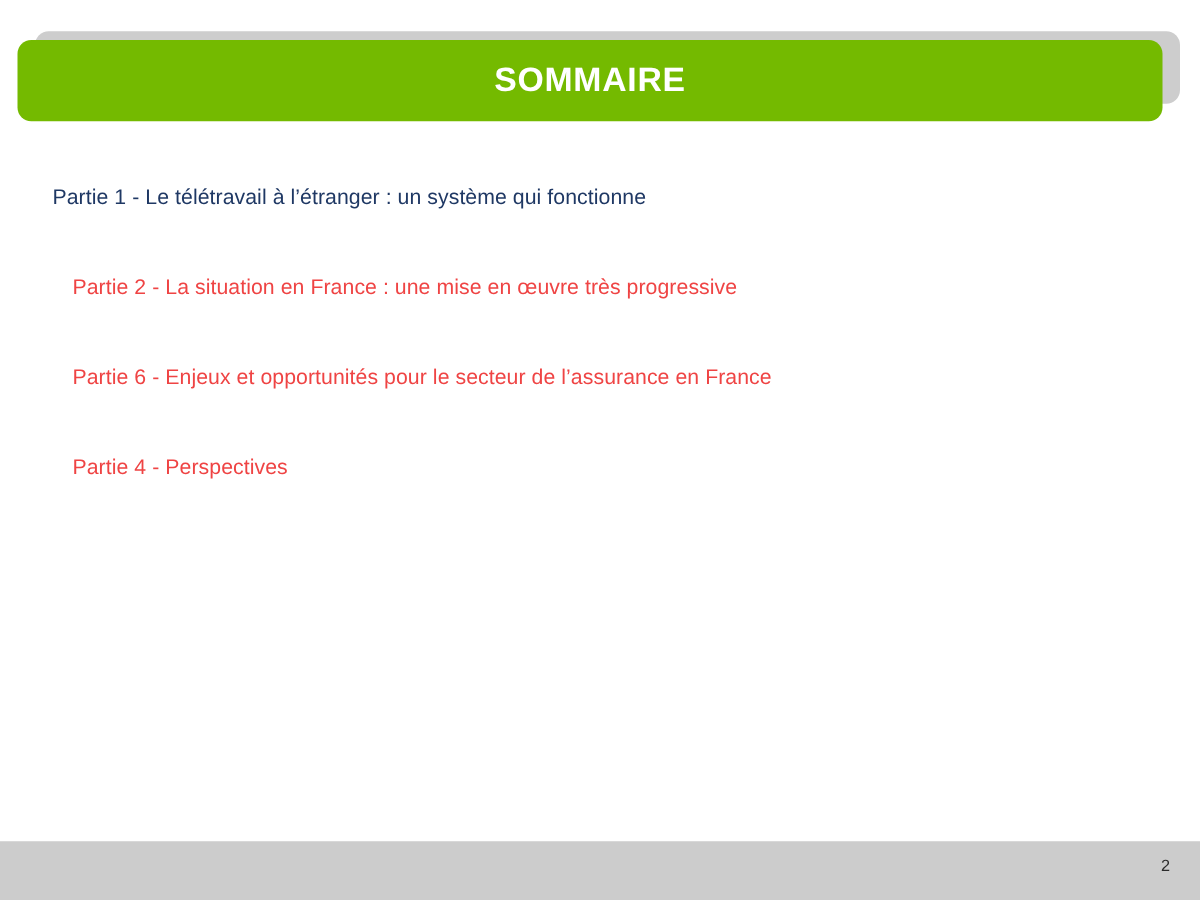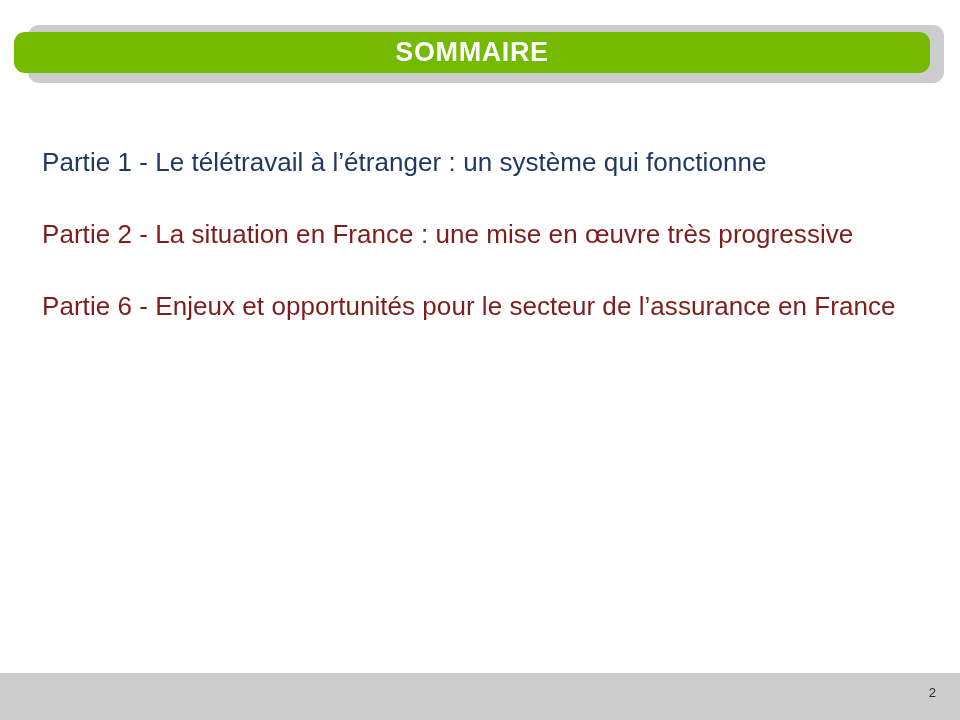--- a/index.html
+++ b/index.html
@@ -39,21 +39,21 @@
     width: 916px;
     height: 58px;
     background: #cdcdcd;
     border-radius: 11px;
   }
   .header-bar {
     position: absolute;
     left: 14px;
     top: 32px;
     width: 916px;
-    height: 41px;
+    height: 65px;
     background: #74ba00;
     border-radius: 11px;
     display: flex;
     align-items: center;
     justify-content: center;
   }
   .header-title {
     color: #ffffff;
     font-size: 27px;
     font-weight: bold;
@@ -66,31 +66,32 @@
   }
 
   
   .agenda {
     position: absolute;
     left: 42px;
     top: 148px;
     width: 880px;
   }
   .agenda-item {
-    font-size: 26px;
+    font-size: 17px;
     line-height: 1.15;
     height: 72px;
     white-space: nowrap;
     letter-spacing: 0.05px;
   }
   .agenda-item.active {
     color: #1f3864;
   }
   .agenda-item.dim {
-    color: #7f1d1d;
+    color: #ef4444;
+    margin-left: 16px;
   }
 
   
   .footer-bar {
     position: absolute;
     left: 0px;
     top: 673px;
     width: 960px;
     height: 47px;
     background: #cccccc;
@@ -113,19 +114,20 @@
     <div class="header-shadow"></div>
     <div class="header-bar">
       <div class="header-title">SOMMAIRE</div>
     </div>
   </div>
 
   <div class="agenda">
     <div class="agenda-item active">Partie 1 - Le télétravail à l’étranger : un système qui fonctionne</div>
     <div class="agenda-item dim">Partie 2 - La situation en France : une mise en œuvre très progressive</div>
     <div class="agenda-item dim">Partie 6 - Enjeux et opportunités pour le secteur de l’assurance en France</div>
+    <div class="agenda-item dim">Partie 4 - Perspectives</div>
   </div>
 
   <div class="footer-bar">
     <div class="page-number">2</div>
   </div>
 
 </div>
 
 </body></html>

